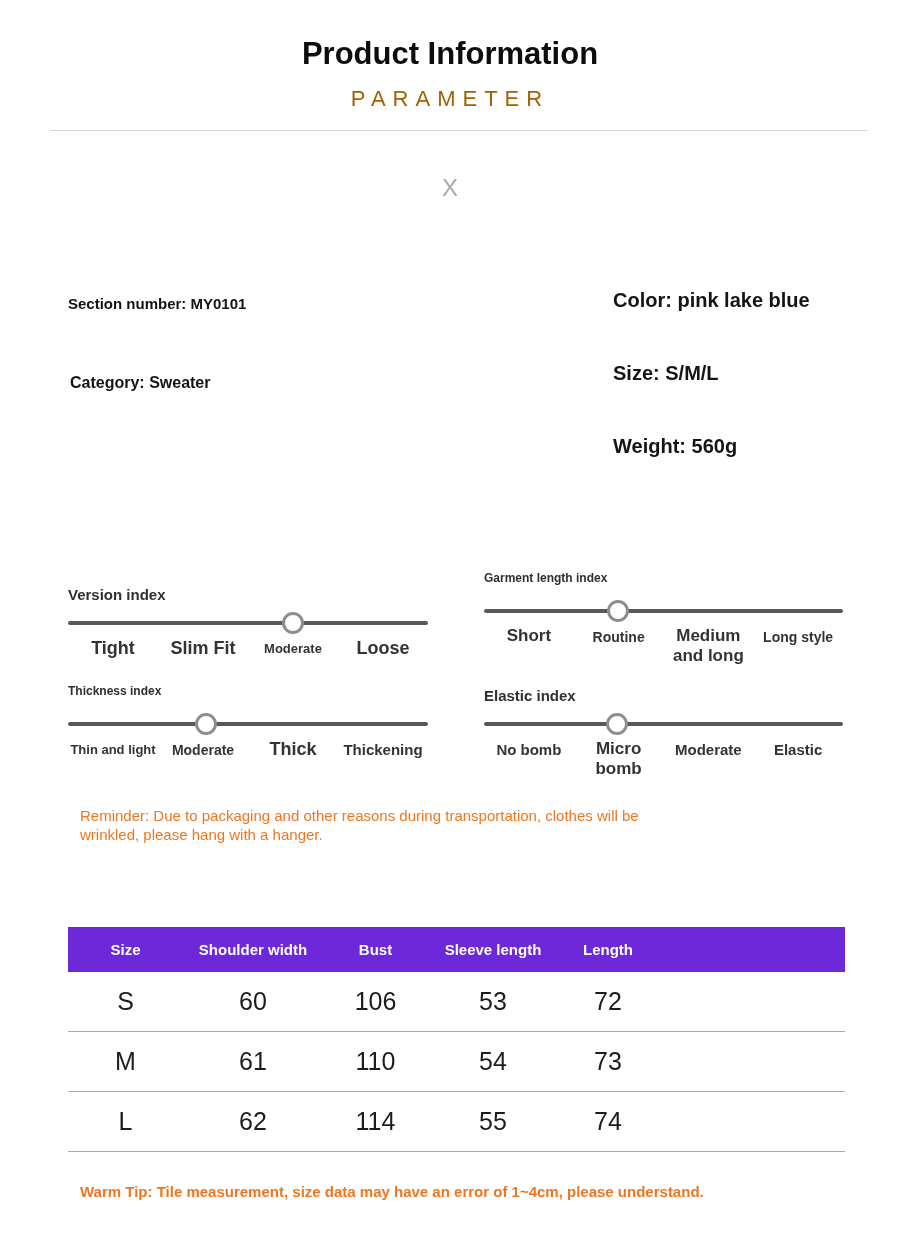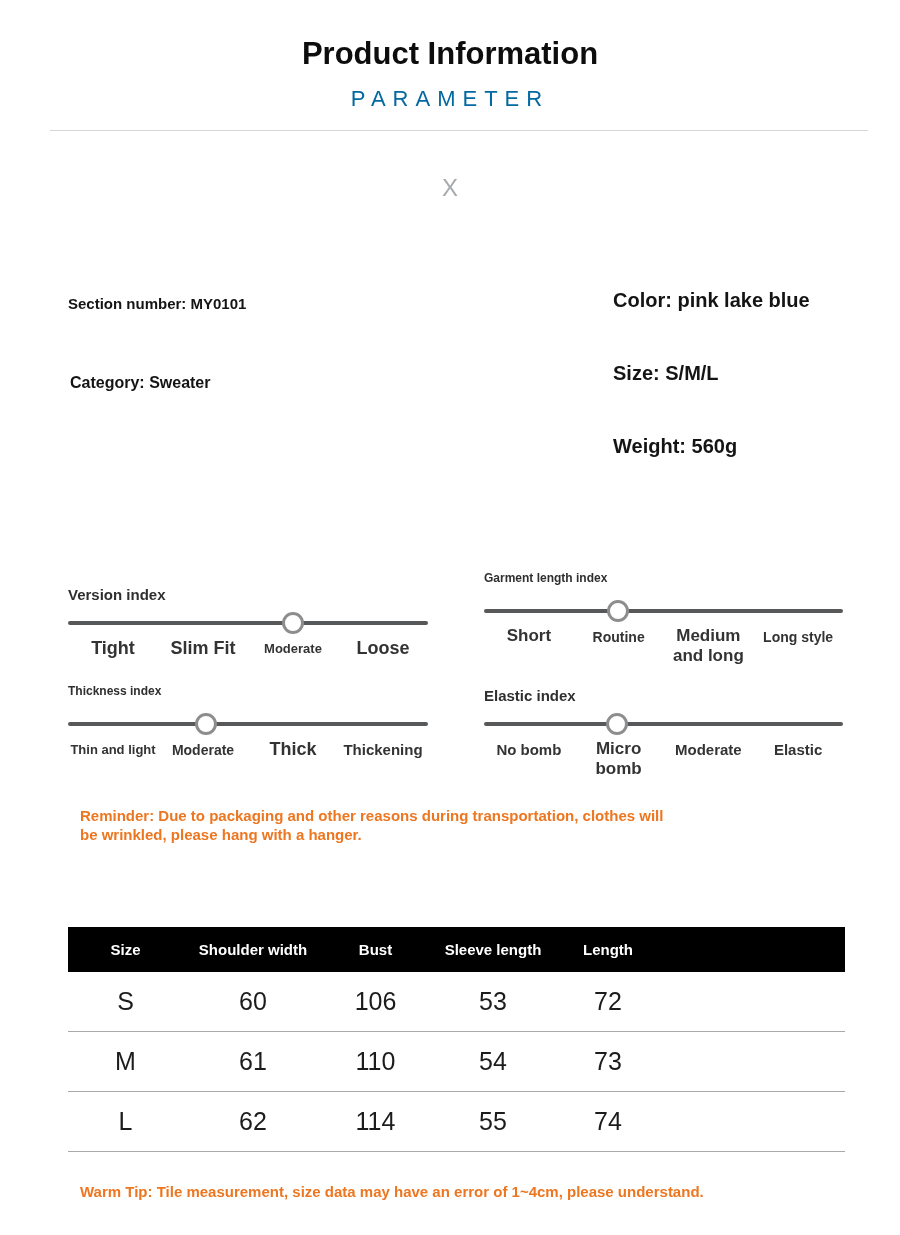--- a/index.html
+++ b/index.html
@@ -2,21 +2,21 @@
 <html><head>
 <meta charset="utf-8">
 <style>
   html,body{margin:0;padding:0;background:#ffffff;}
   body{width:900px;height:1235px;font-family:"Liberation Sans","DejaVu Sans",sans-serif;color:#1a1a1a;}
   .page{position:relative;width:900px;height:1235px;background:#fff;overflow:hidden;}
 
   .title{position:absolute;top:36px;left:0;width:900px;text-align:center;
          font-size:31px;font-weight:bold;color:#0d0d0d;letter-spacing:0px;}
   .subtitle{position:absolute;top:86px;left:0;width:900px;text-align:center;
-         font-size:22px;color:#0369a1;letter-spacing:7px;font-weight:400;}
+         font-size:22px;color:#a16207;letter-spacing:7px;font-weight:400;}
   .divider{position:absolute;top:130px;left:50px;width:818px;height:0;
          border-top:1px solid #d6d6d6;}
   .img-x{position:absolute;top:174px;left:0;width:900px;text-align:center;
          font-size:24px;color:#a6a9ad;font-weight:400;}
 
   .detail{position:absolute;font-weight:bold;color:#141414;white-space:nowrap;}
   .d-sm{font-size:15px;}
   .d-md{font-size:16px;}
   .d-lg{font-size:18px;}
   .d-xl{font-size:20px;}
@@ -30,27 +30,27 @@
         background:#ffffff;border:3px solid #8d8d8d;border-radius:50%;}
   .sl-labels{position:absolute;top:56px;left:0;right:0;display:flex;align-items:flex-start;}
   .sl-labels .cell{width:25%;text-align:center;font-weight:bold;color:#333;line-height:1.15;}
   .s13{font-size:13px;padding-top:4px;}
   .s14{font-size:14px;padding-top:3px;}
   .s15{font-size:15px;padding-top:2px;}
   .s17{font-size:17px;}
   .s18{font-size:18px;}
 
   .reminder{position:absolute;top:807px;left:80px;width:600px;
-        color:#ed7620;font-weight:bold;font-size:15px;line-height:1.25;}
+        color:#ed7620;font-weight:normal;font-size:15px;line-height:1.25;}
   .warmtip{position:absolute;top:1183px;left:80px;width:760px;
         color:#ed7620;font-weight:bold;font-size:15px;white-space:nowrap;}
 
   .size-table{position:absolute;top:927px;left:68px;width:777px;}
   .trow{display:grid;grid-template-columns:115px 140px 105px 130px 100px 1fr;align-items:center;}
-  .thead{height:45px;background:#000000;}
+  .thead{height:45px;background:#6d28d9;}
   .thead .cell{color:#ffffff;font-weight:bold;font-size:15px;text-align:center;}
   .tbody-row{height:59px;border-bottom:1px solid #a9a9a9;}
   .tbody-row .cell{color:#1c1c1c;font-size:25px;font-weight:400;text-align:center;}
 </style>
 </head>
 <body>
 
 <div class="page">
 
   <div class="title">Product Information</div>

